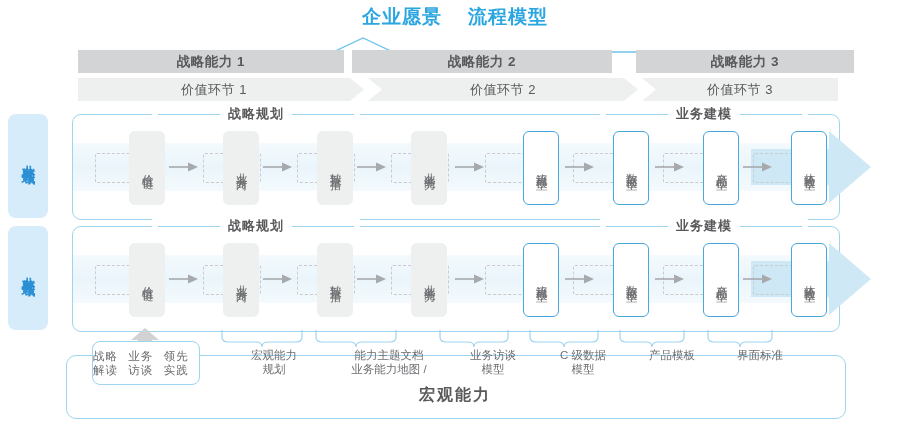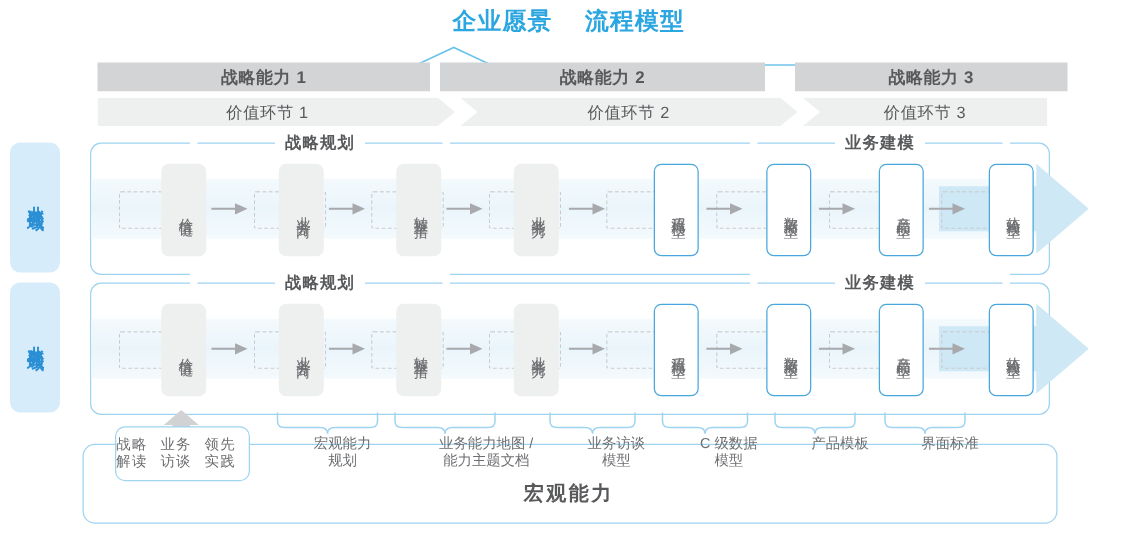--- a/index.html
+++ b/index.html
@@ -318,22 +318,22 @@
     <span>战略解读</span>
     <span>业务访谈</span>
     <span>领先实践</span>
   </div>
 
   <div class="tool-cap" style="left:216px;top:348px;width:116px;">
       <div>宏观能力</div>
       <div>规划</div>
     </div>
   <div class="tool-cap" style="left:316px;top:348px;width:146px;">
+      <div>能力主题文档</div>
       <div>业务能力地图 /</div>
-      <div>能力主题文档</div>
     </div>
   <div class="tool-cap" style="left:432px;top:348px;width:122px;">
       <div>业务访谈</div>
       <div>模型</div>
     </div>
   <div class="tool-cap" style="left:524px;top:348px;width:118px;">
       <div>C 级数据</div>
       <div>模型</div>
     </div>
   <div class="tool-cap" style="left:612px;top:348px;width:120px;">产品模板</div>

